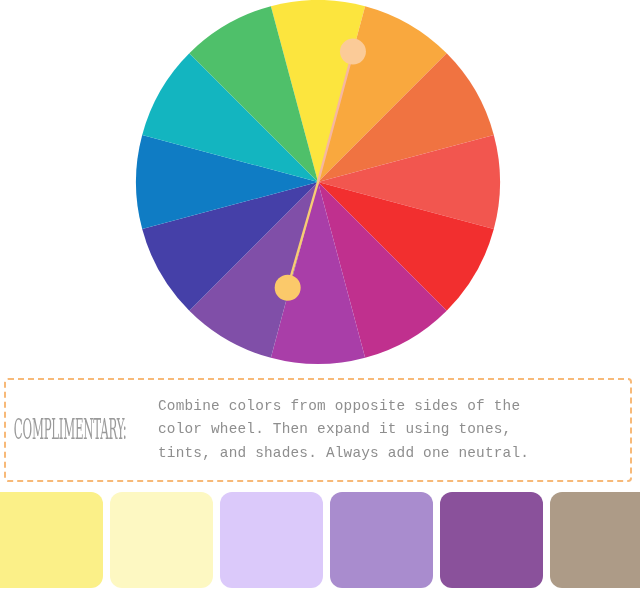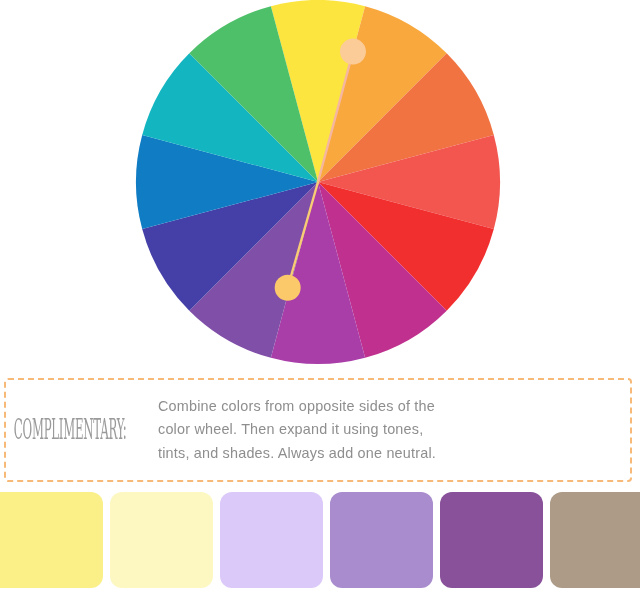--- a/index.html
+++ b/index.html
@@ -54,21 +54,21 @@
     font-weight: 400;
     letter-spacing: -0.5px;
     color: #9a9a9a;
     transform: scaleX(0.56) scaleY(1.32);
     transform-origin: left center;
     white-space: nowrap;
   }
   #scheme-description {
     flex: 1 1 auto;
     padding-right: 16px;
-    font-family: Liberation Sans, sans-serif;
+    font-family: Liberation Mono, monospace;
     font-size: 14.4px;
     line-height: 1.62;
     color: #8e8e8e;
     letter-spacing: 0.2px;
     white-space: pre-line;
   }
 
   
   #swatch-row {
     position: absolute;

